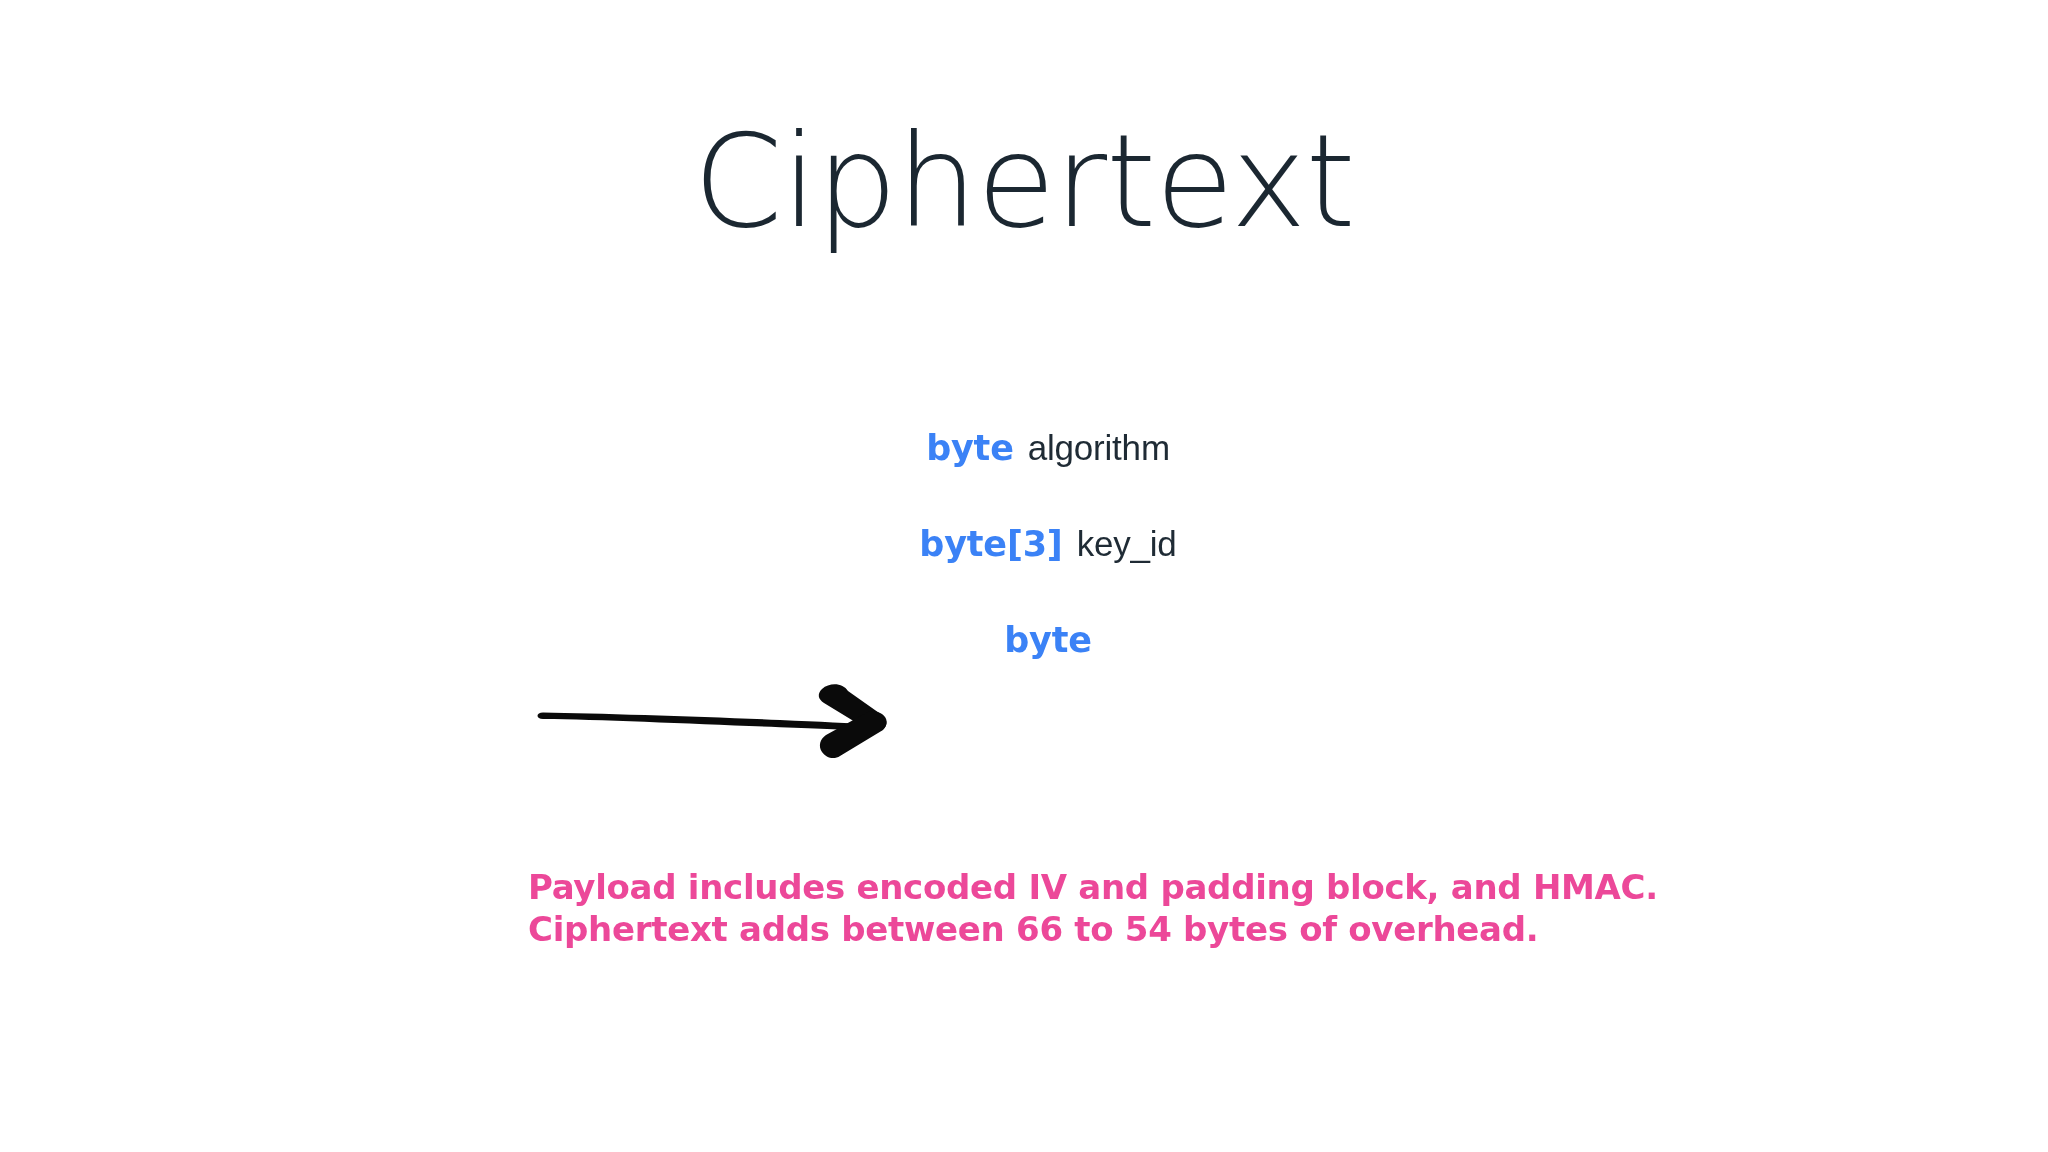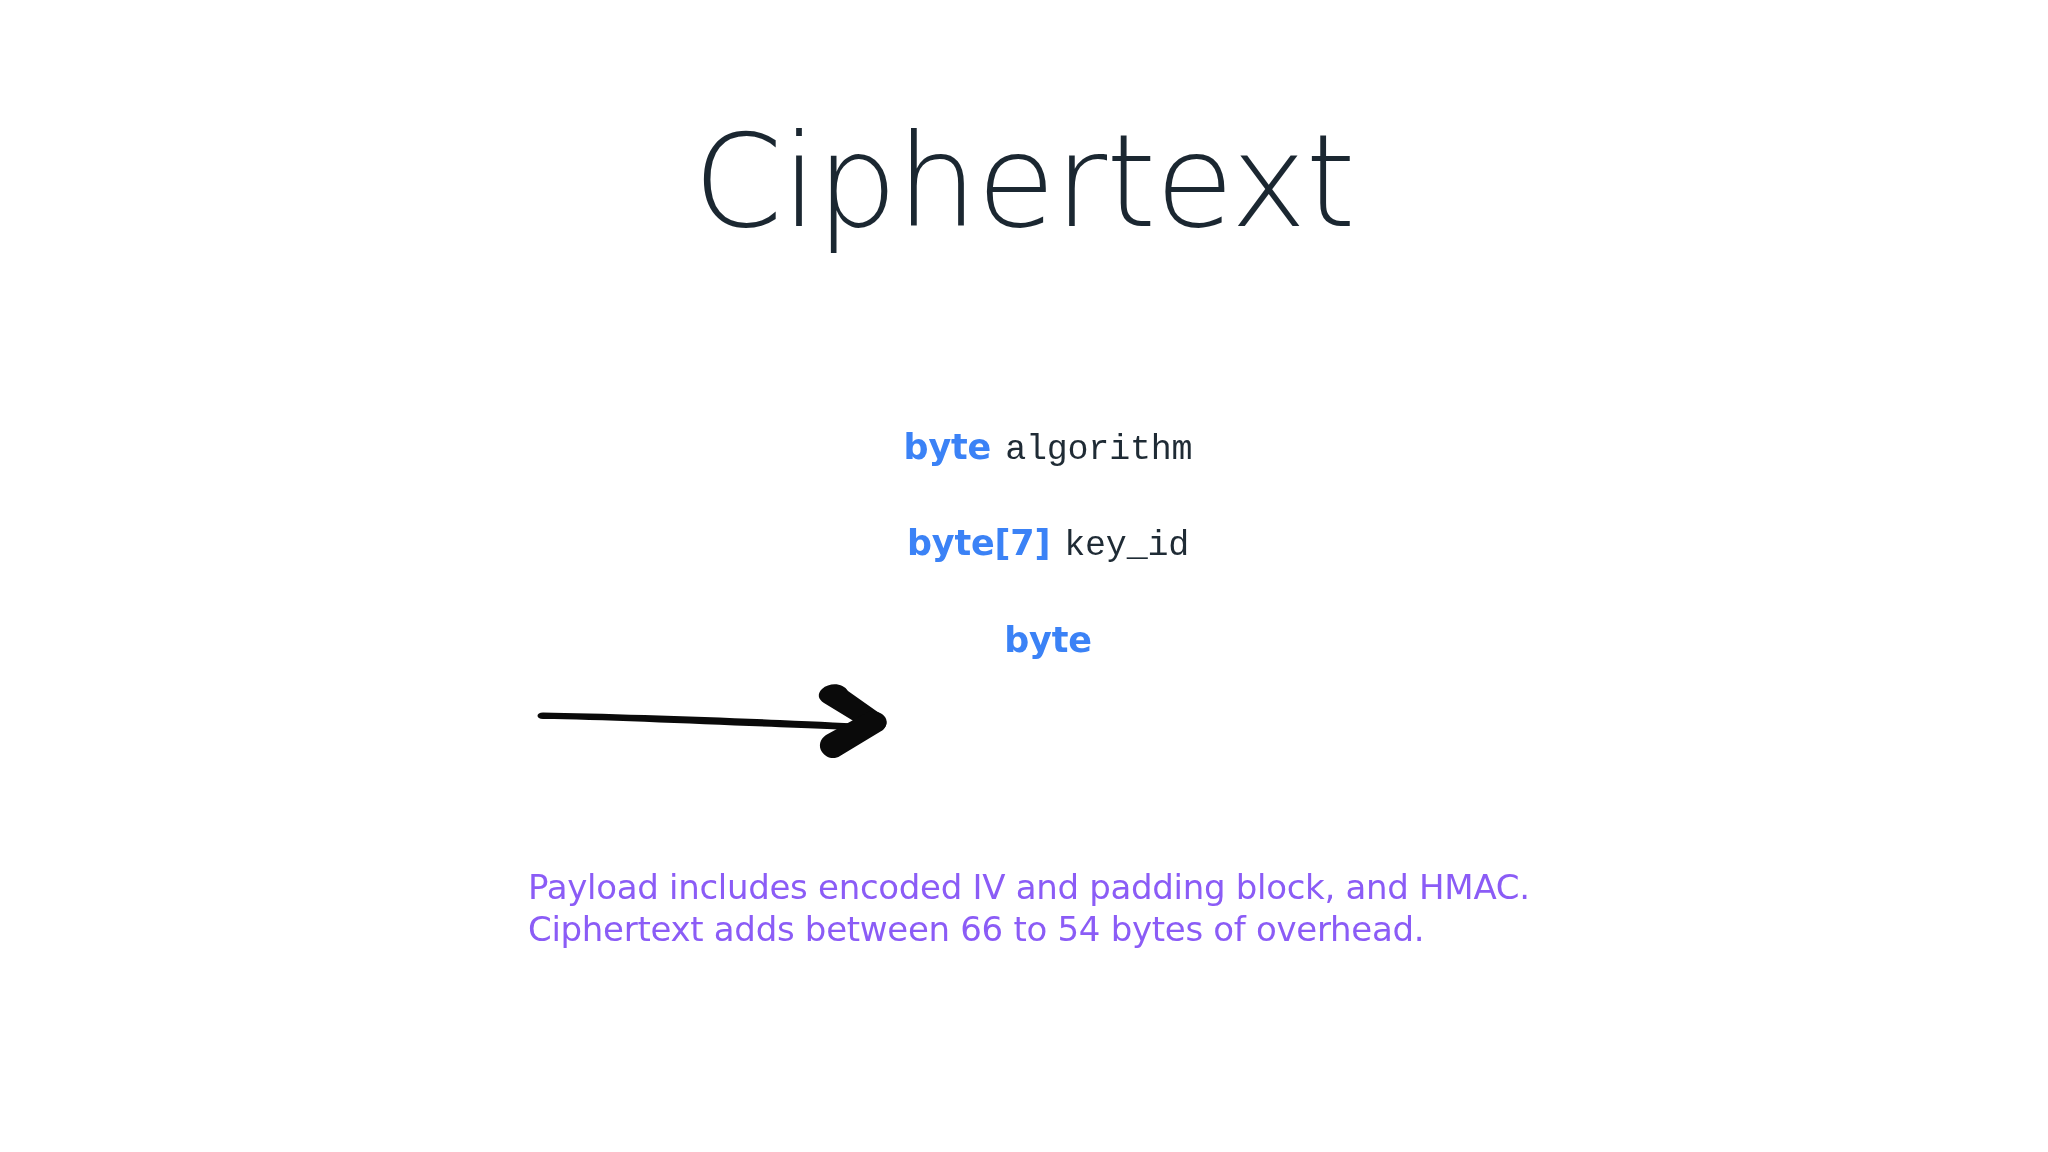--- a/index.html
+++ b/index.html
@@ -60,21 +60,21 @@
     white-space: nowrap;
   }
   .field-type {
     font-family: "DejaVu Sans", sans-serif;
     font-size: 35px;
     font-weight: 700;
     color: #3b82f6;
     letter-spacing: -0.2px;
   }
   .field-name {
-    font-family: Liberation Mono, monospace;
+    font-family: Liberation Sans, sans-serif;
     font-size: 35px;
     font-weight: 400;
     color: #1f2b35;
     letter-spacing: -0.2px;
     margin-left: 14px;
   }
 
   
   .annotation-arrow {
     position: absolute;
@@ -86,23 +86,23 @@
   }
 
   
   .caption {
     position: absolute;
     left: 528px;
     top: 866px;
     width: 1100px;
     font-family: "DejaVu Sans", sans-serif;
     font-size: 34px;
-    font-weight: 400;
+    font-weight: 700;
     line-height: 42px;
-    color: #8b5cf6;
+    color: #ec4899;
     letter-spacing: -0.3px;
   }
   .caption-line {
     display: block;
     white-space: nowrap;
   }
 </style>
 </head>
 <body>
 
@@ -114,21 +114,21 @@
 
     <div class="field-row">
       <div class="field-row-inner">
         <span class="field-type">byte</span>
         <span class="field-name">algorithm</span>
       </div>
     </div>
 
     <div class="field-row">
       <div class="field-row-inner">
-        <span class="field-type">byte[7]</span>
+        <span class="field-type">byte[3]</span>
         <span class="field-name">key_id</span>
       </div>
     </div>
 
     <div class="field-row">
       <div class="field-row-inner">
         <span class="field-type">byte</span>
       </div>
     </div>
 

